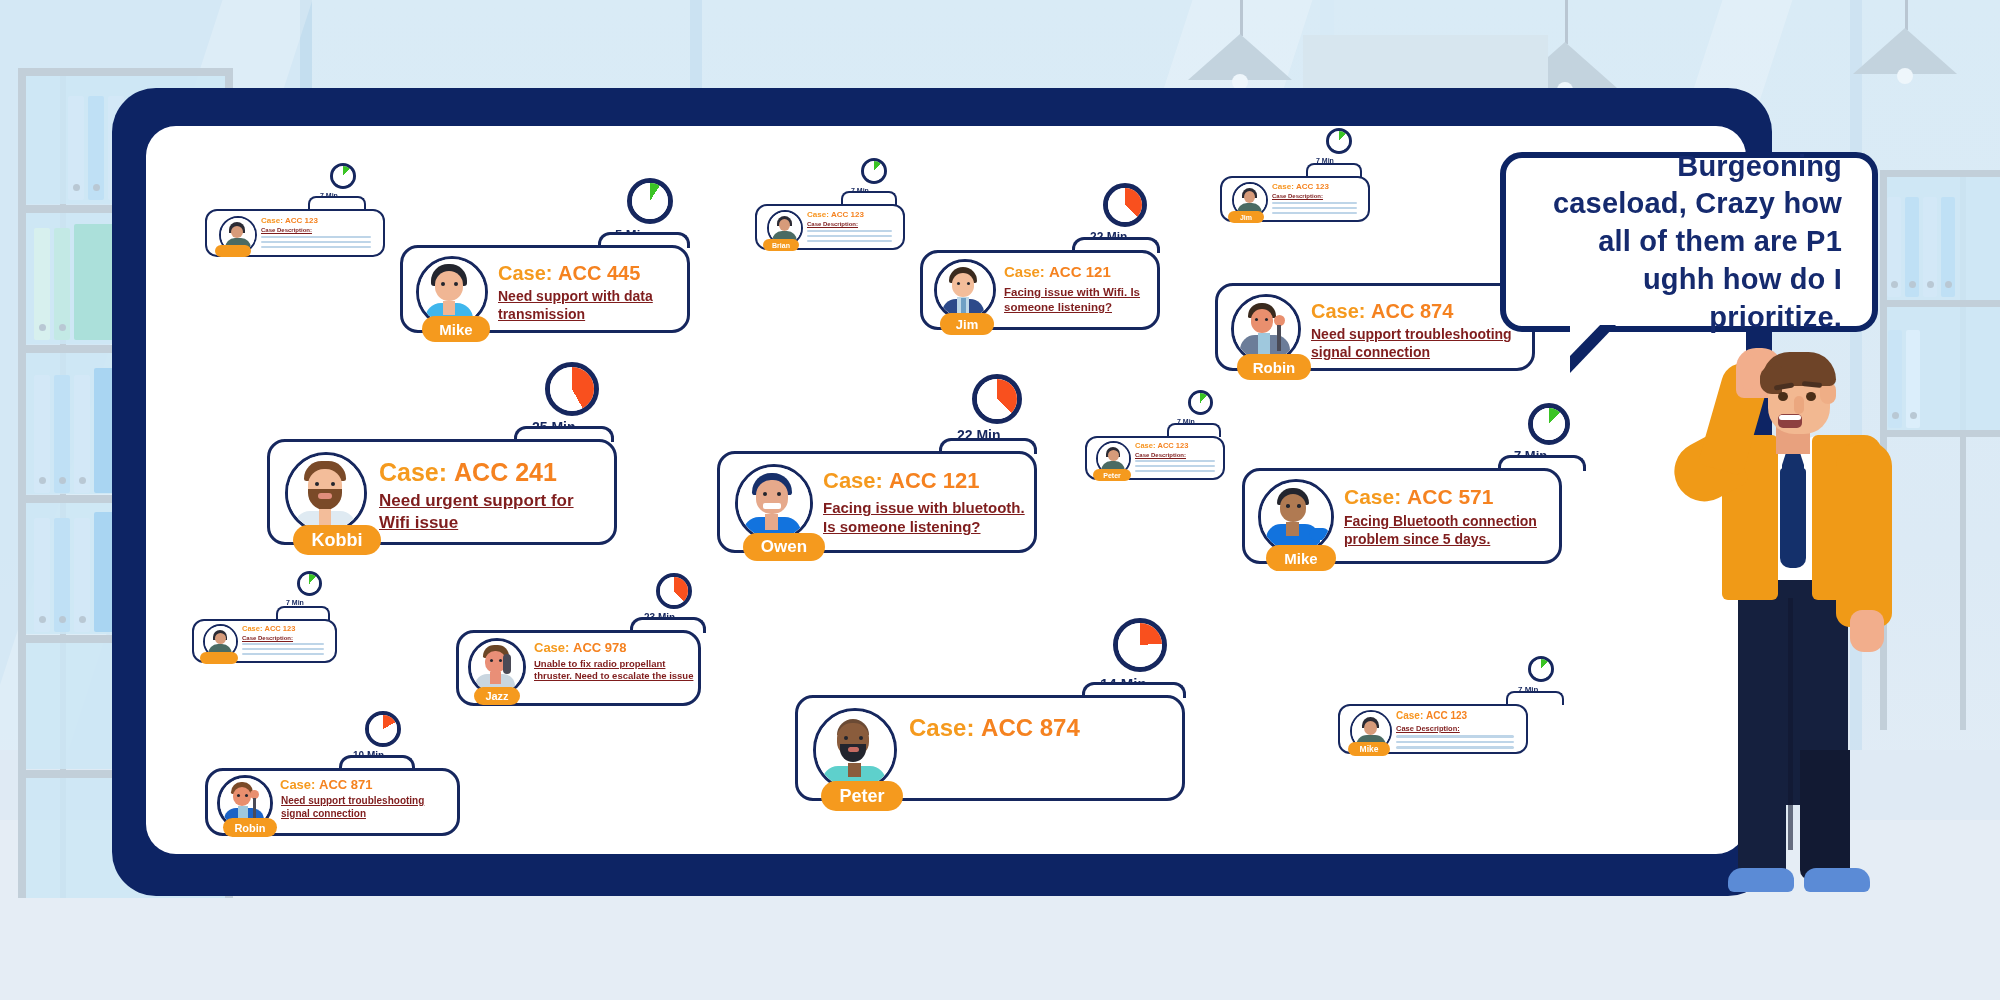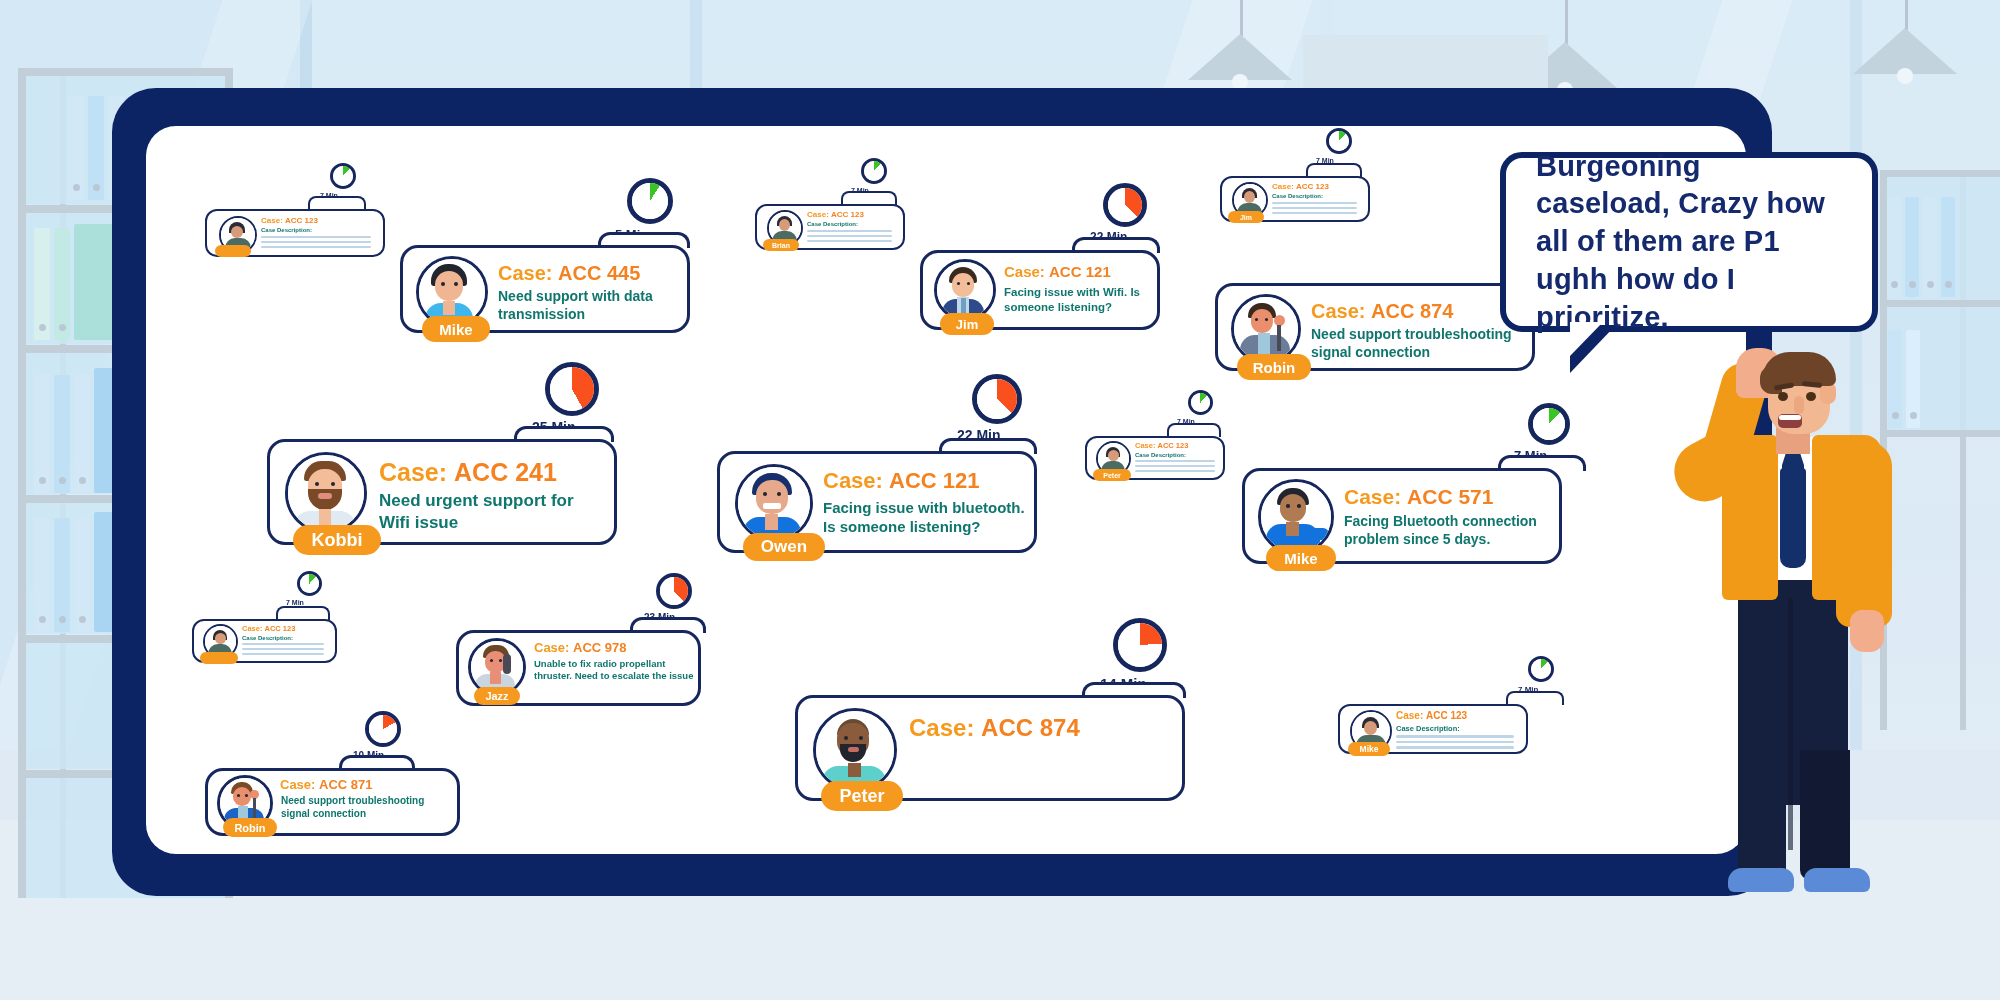--- a/index.html
+++ b/index.html
@@ -34,21 +34,21 @@
     position:absolute;left:0;top:0;box-sizing:border-box;
     background:#ffffff;border:3px solid #16275e;border-radius:18px;
   }
   .card.small .bubble{border-width:2px;border-radius:12px;}
   .card .avatar{
     position:absolute;border-radius:50%;border:3px solid #16275e;background:#fff;overflow:hidden;
   }
   .card.small .avatar{border-width:2px;}
   .card .case-title{position:absolute;color:#F79521;font-weight:bold;white-space:nowrap;}
   .card .case-title b{color:#F58220;}
-  .card .case-desc{position:absolute;color:#0f766e;font-weight:bold;line-height:1.28;}
+  .card .case-desc{position:absolute;color:#7f1d1d;font-weight:bold;line-height:1.28;text-decoration:underline;}
   .card .namebadge{
     position:absolute;background:#F59A1E;color:#fff;font-weight:bold;border-radius:999px;
     display:flex;align-items:center;justify-content:center;text-align:center;
   }
   .card.small .namebadge{background:#F59A1E;}
   .desc-lines{position:absolute;}
   .desc-lines i{display:block;background:#bed5e8;border-radius:2px;}
 
   
   .notch{
@@ -613,21 +613,21 @@
     </div>
     <div class="case-desc" style="left:58px;top:24px;font-size:7.5px;">Case Description:</div>
     <div class="desc-lines" style="left:58px;top:35px;width:118px;">
       <i style="height:2.5px;margin-bottom:3px;"></i>
         <i style="height:2.5px;margin-bottom:3px;"></i>
         <i style="height:2.5px;"></i>
     </div>
     <div class="namebadge" style="left:10px;top:42px;width:42px;height:14px;font-size:8.5px;">Mike</div>
   </div>
 
-  <div class="speech" style="left:1500px;top:152px;width:378px;height:180px;">
+  <div class="speech" style="left:1500px;top:152px;width:378px;height:180px;text-align:right;">
     <p>Burgeoning caseload, Crazy how all of them are P1 ughh how do I prioritize.</p>
   </div>
   <div style="position:absolute;left:1570px;top:325px;width:0;height:0;border-left:0 solid transparent;border-right:46px solid transparent;border-top:48px solid #0d2464;"></div>
   <div style="position:absolute;left:1570px;top:322px;width:0;height:0;border-left:0 solid transparent;border-right:33px solid transparent;border-top:34px solid #ffffff;"></div>
 
   <div class="ch" style="left:1660px;top:330px;width:340px;height:600px;">
 
     <div style="left:78px;top:250px;width:110px;height:225px;background:#15203E;border-radius:8px 8px 14px 14px;"></div>
     <div style="left:78px;top:420px;width:48px;height:130px;background:#15203E;border-radius:0 0 10px 10px;"></div>
     <div style="left:140px;top:420px;width:50px;height:130px;background:#121a33;border-radius:0 0 10px 10px;"></div>

